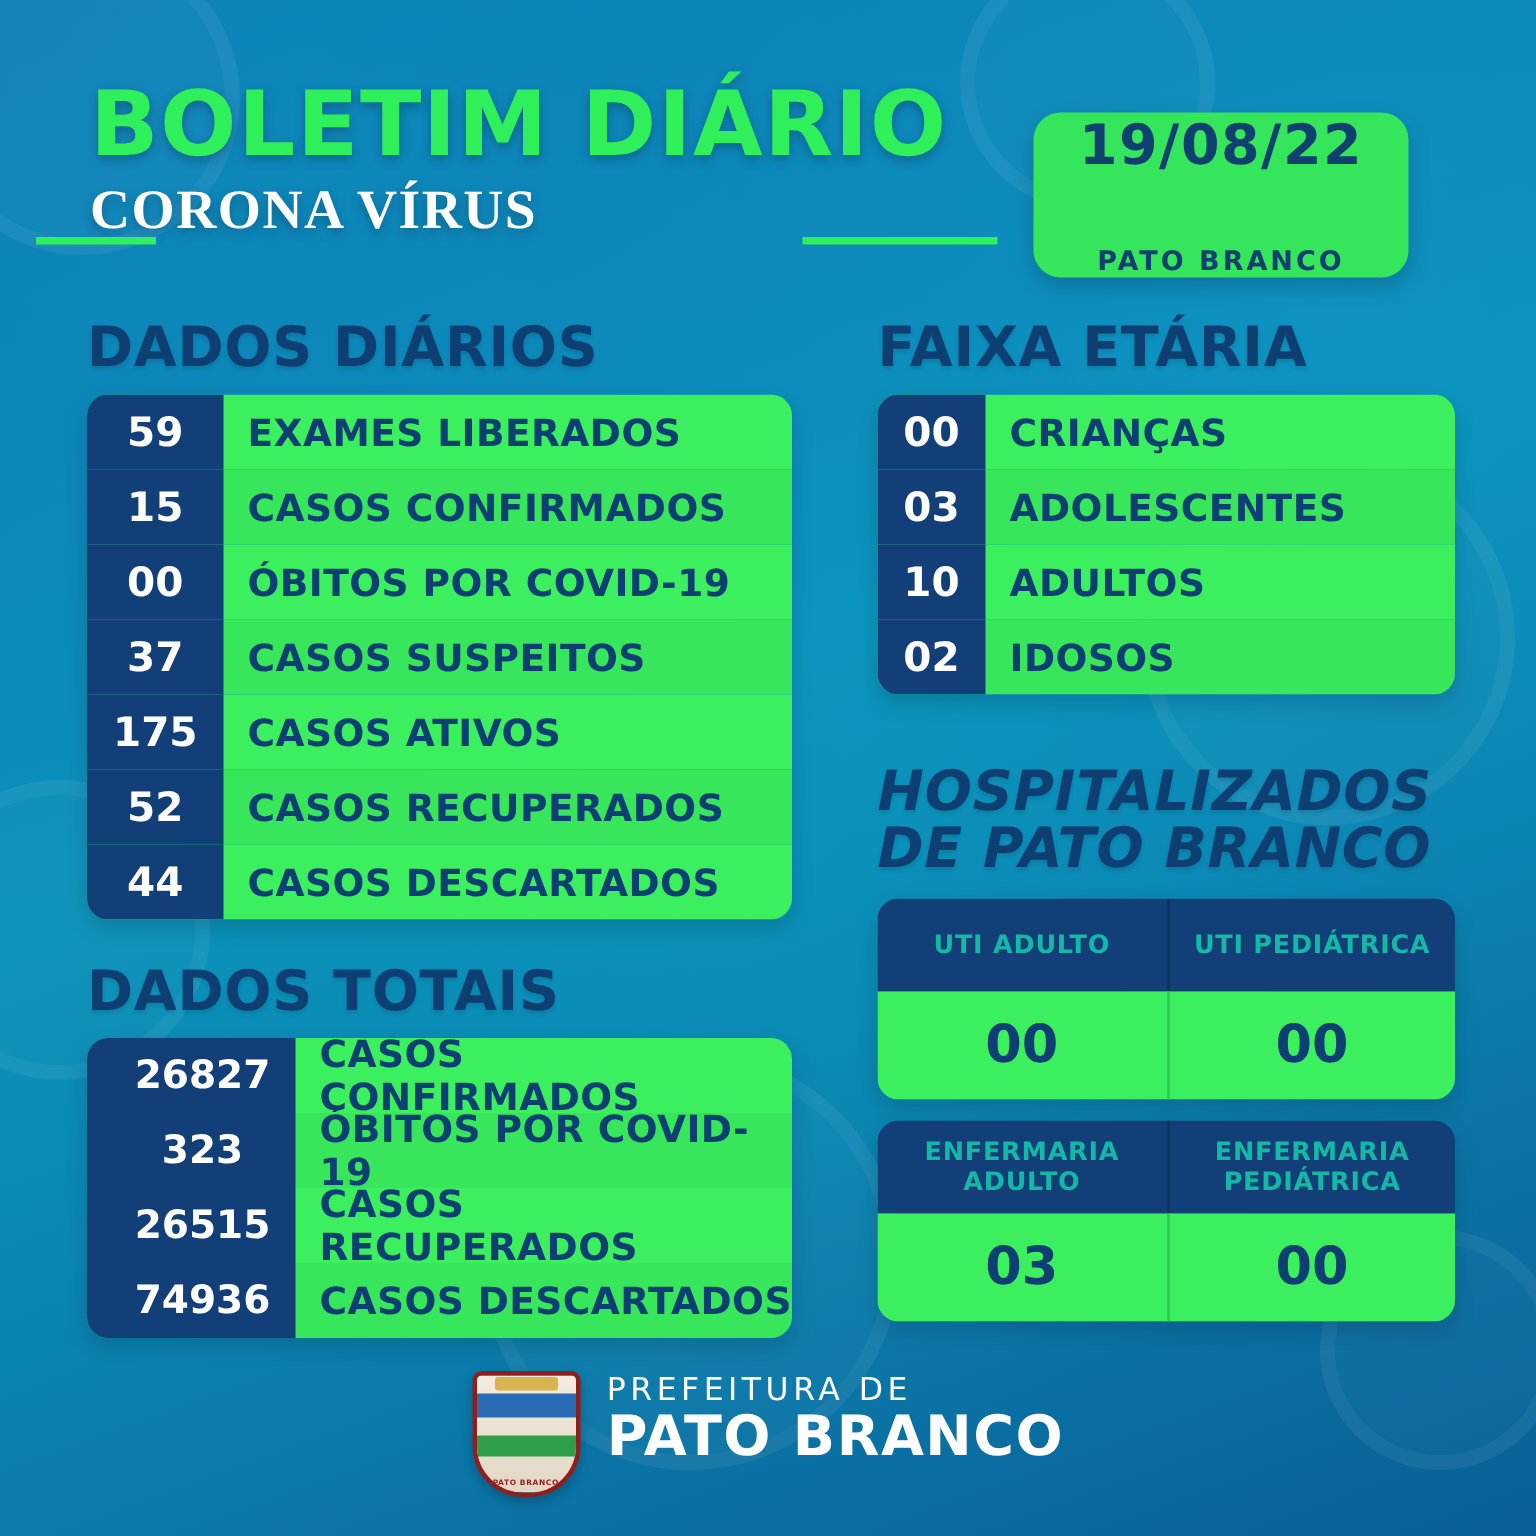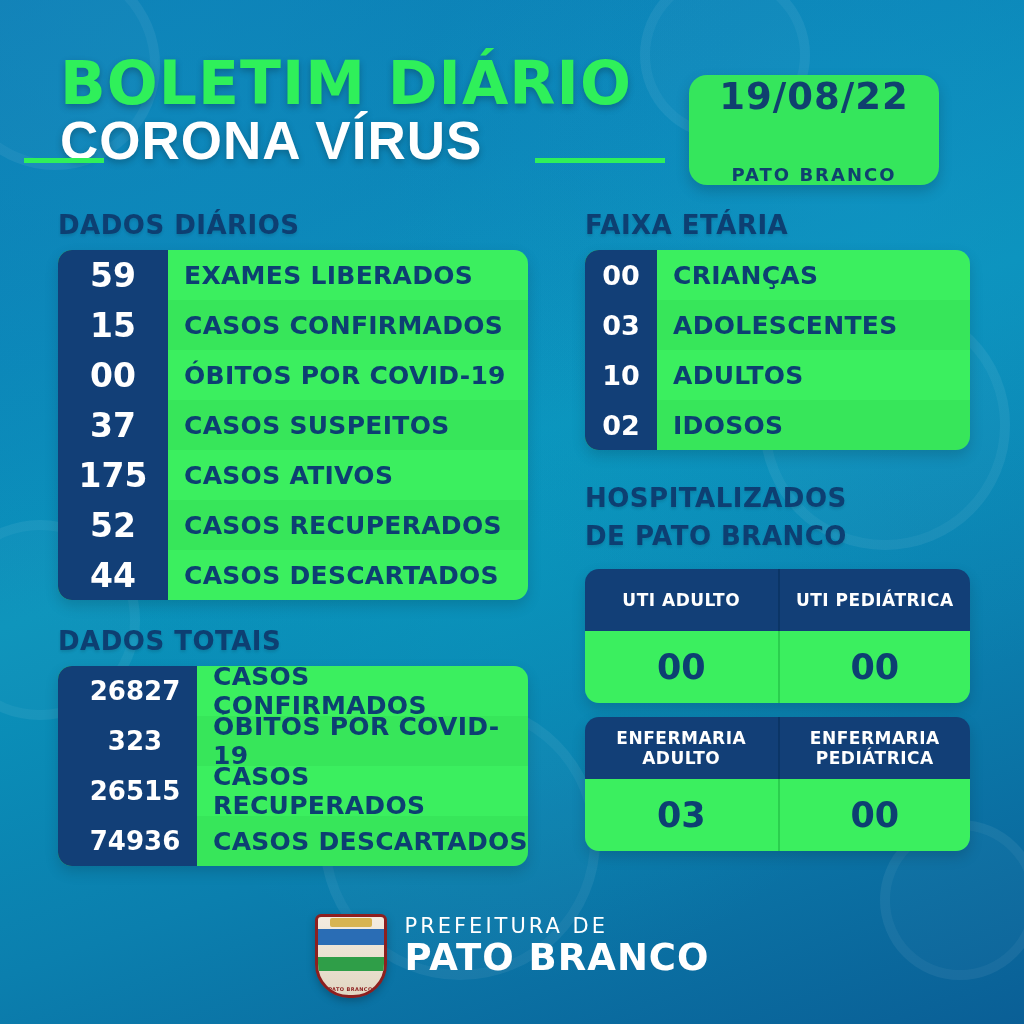--- a/index.html
+++ b/index.html
@@ -56,26 +56,26 @@
   .title-main {
     font-size: 60px;
     line-height: 62px;
     font-weight: bold;
     color: #2ff05a;
     letter-spacing: 1px;
     font-family: "DejaVu Sans", sans-serif;
     text-shadow: 0 3px 7px rgba(0,0,0,0.25);
   }
   .title-sub {
-    font-size: 53px;
+    font-size: 37px;
     line-height: 54px;
     font-weight: bold;
     color: #ffffff;
     letter-spacing: 1px;
-    font-family: Liberation Sans, sans-serif;
+    font-family: Liberation Serif, serif;
     text-shadow: 0 3px 7px rgba(0,0,0,0.25);
   }
   .rule-left, .rule-right {
     position: absolute;
     height: 5px;
     background: #2ff05a;
     top: 158px;
   }
   .rule-left { left: 24px; width: 80px; }
   .rule-right { left: 535px; width: 130px; }
@@ -122,21 +122,21 @@
     left: 58px;
     width: 470px;
   }
   .col-right {
     position: absolute;
     left: 585px;
     width: 385px;
   }
 
   .section-title {
-    font-size: 26px;
+    font-size: 37px;
     font-weight: bold;
     color: #0d3f72;
     letter-spacing: 0.5px;
     font-family: "DejaVu Sans", sans-serif;
     margin-bottom: 10px;
     text-shadow: 0 2px 3px rgba(0,0,0,0.12);
   }
   .section-title.two-line { line-height: 38px; }
 
   .stat-list {
@@ -144,27 +144,27 @@
     overflow: hidden;
     box-shadow: 0 6px 14px rgba(0,0,0,0.15);
   }
   .stat-row {
     display: flex;
     align-items: stretch;
     background: #3bef5f;
     height: 50px;
   }
   .stat-row .num {
-    width: 110px;
+    width: 91px;
     background: #123f77;
     color: #ffffff;
     display: flex;
     align-items: center;
     justify-content: center;
-    font-size: 33px;
+    font-size: 27px;
     font-weight: bold;
     font-family: "DejaVu Sans", sans-serif;
   }
   .stat-row .lbl {
     flex: 1;
     display: flex;
     align-items: center;
     padding-left: 16px;
     font-size: 25px;
     font-weight: bold;
@@ -190,21 +190,21 @@
     display: flex;
     box-shadow: 0 6px 14px rgba(0,0,0,0.15);
   }
   .hosp-cell {
     flex: 1;
   }
   .hosp-cell + .hosp-cell .hosp-head { border-left: 2px solid #0b3566; }
   .hosp-cell + .hosp-cell .hosp-val { border-left: 2px solid #2bcf4e; }
   .hosp-head {
     background: #123f77;
-    color: #ffffff;
+    color: #14b8a6;
     height: 62px;
     display: flex;
     align-items: center;
     justify-content: center;
     text-align: center;
     font-size: 17px;
     font-weight: bold;
     letter-spacing: 0.5px;
     line-height: 20px;
     font-family: "DejaVu Sans", sans-serif;
@@ -387,21 +387,21 @@
         <div class="stat-row">
           <div class="num">10</div>
           <div class="lbl">ADULTOS</div>
         </div>
         <div class="stat-row alt">
           <div class="num">02</div>
           <div class="lbl">IDOSOS</div>
         </div>
       </div>
 
-      <div class="section-title two-line" style="margin-top:29px;">
+      <div class="section-title two-line" style="margin-top:46px;font-style:italic;">
         <div>HOSPITALIZADOS</div>
         <div>DE PATO BRANCO</div>
       </div>
 
       <div class="hosp-card">
         <div class="hosp-cell">
           <div class="hosp-head">UTI ADULTO</div>
           <div class="hosp-val">00</div>
         </div>
         <div class="hosp-cell">

